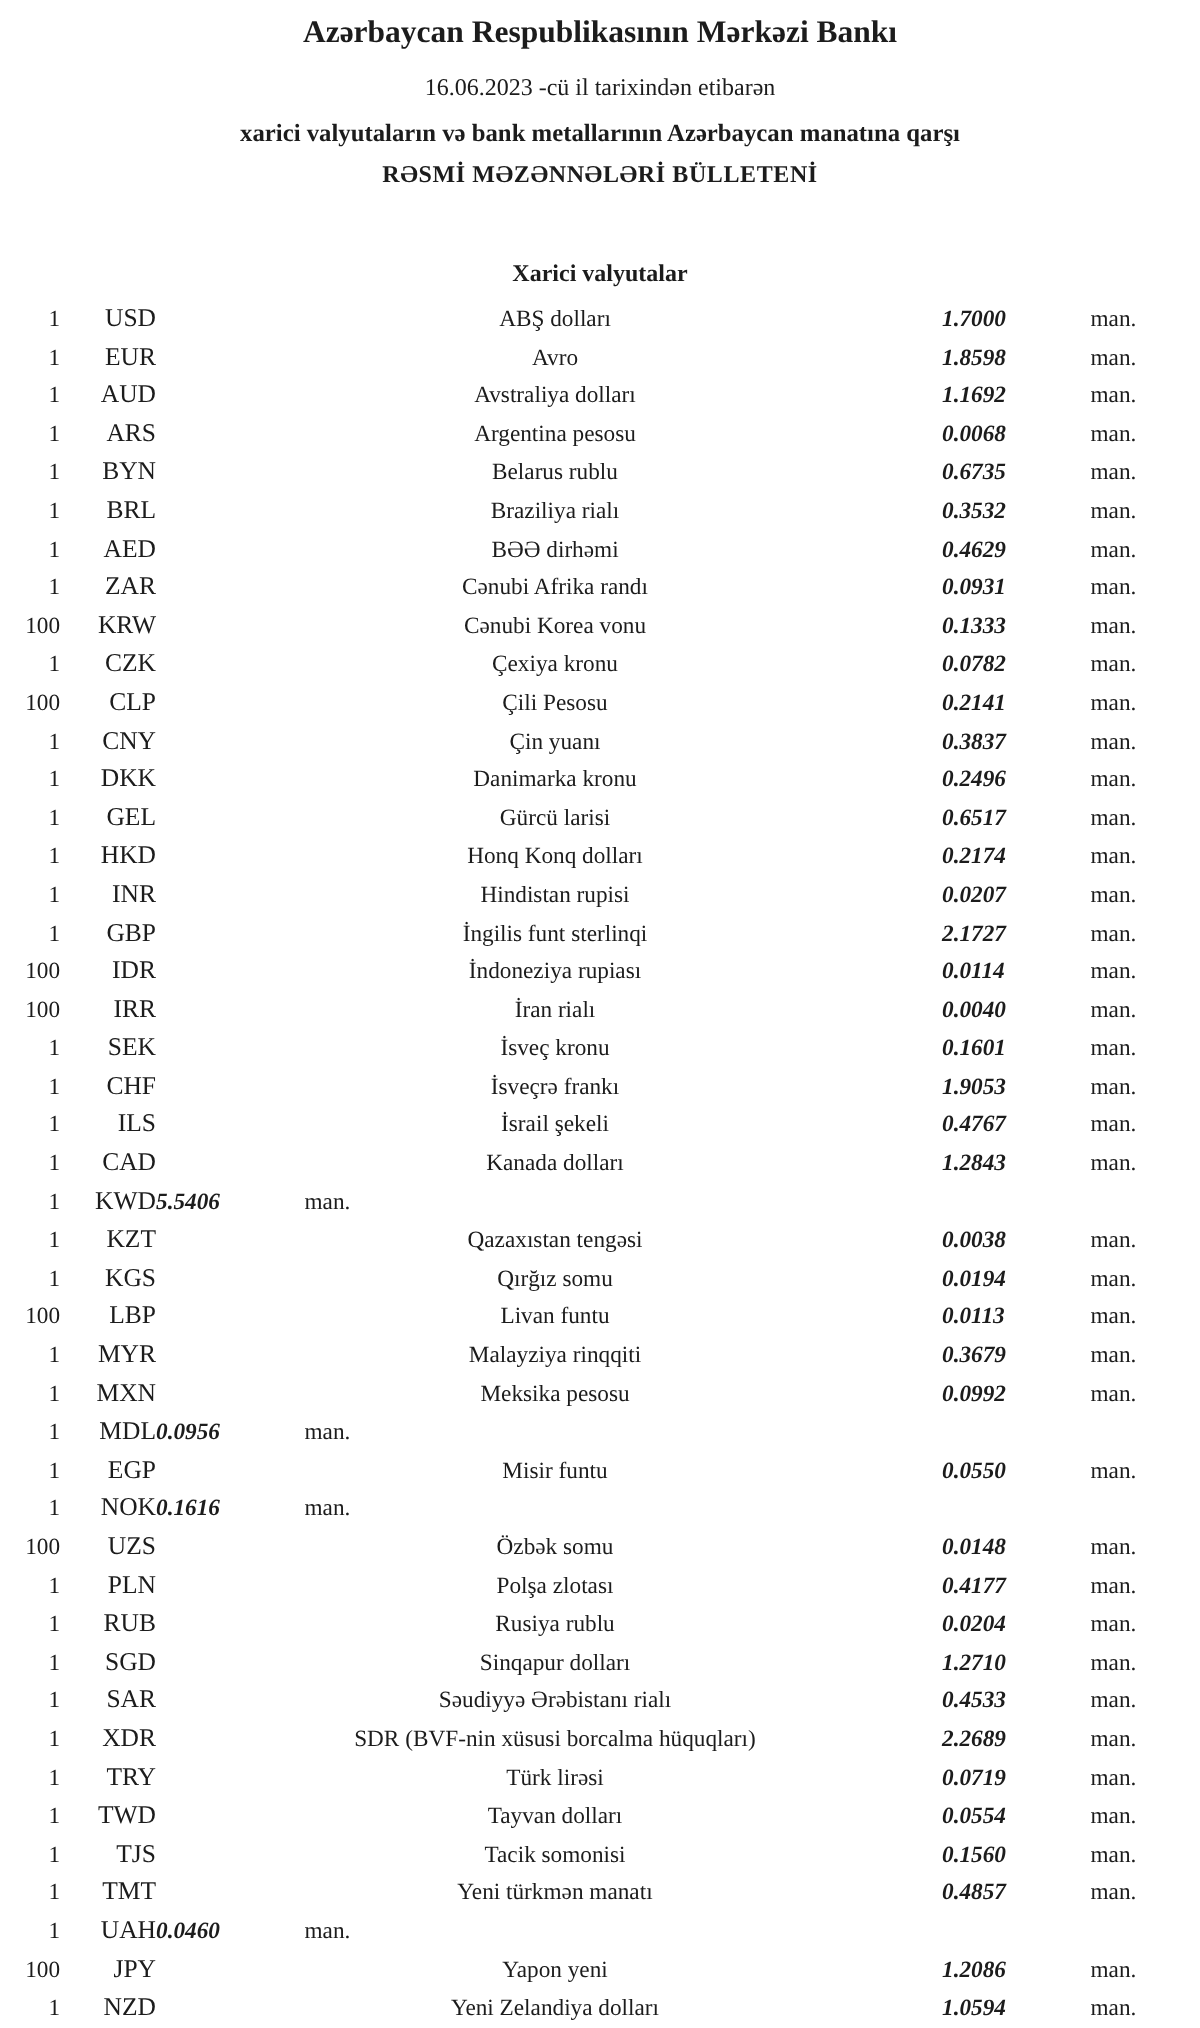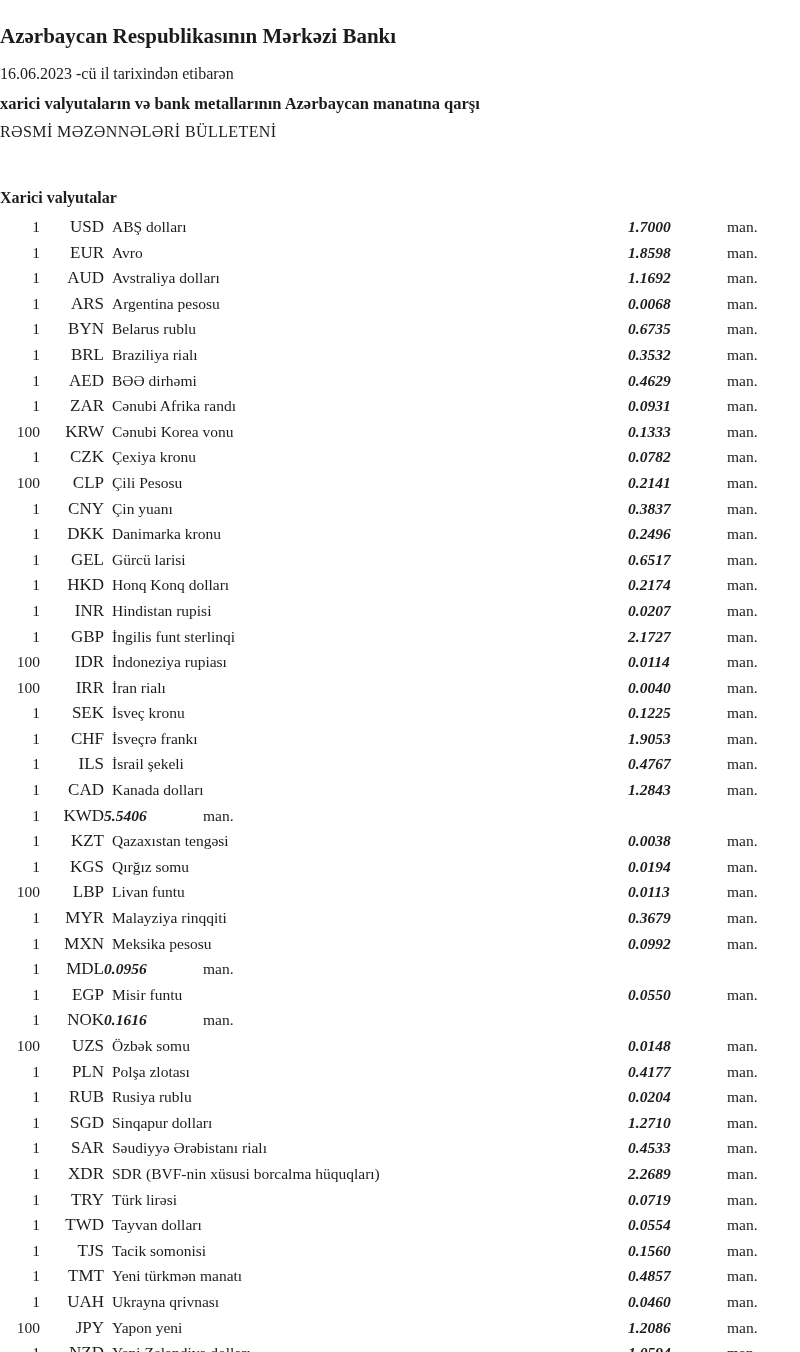--- a/index.html
+++ b/index.html
@@ -4,51 +4,51 @@
 <style>
   * { margin: 0; padding: 0; box-sizing: border-box; }
   html, body {
     width: 800px;
     background: #ffffff;
     font-family: "Liberation Serif", serif;
     color: #1c1c1c;
   }
   body { height: 1352px; overflow: hidden; }
 
-  .doc-header { padding-top: 18px; }
+  .doc-header { text-align: center; padding-top: 3px; }
   .doc-title {
     font-size: 21px;
     font-weight: bold;
     margin-top: 6px;
     margin-bottom: 16px;
   }
   .doc-date-line  { font-size: 16px; font-weight: normal; margin-bottom: 11px; }
   .doc-subtitle   { font-size: 16.5px; font-weight: bold; margin-bottom: 9px; }
-  .doc-bulletin   { font-size: 16px; font-weight: normal; letter-spacing: 0.4px; }
+  .doc-bulletin   { font-size: 16px; font-weight: bold; letter-spacing: 0.4px; }
 
   .section-title {
-    text-align: left;
+    text-align: center;
     font-size: 16px;
     font-weight: bold;
     margin-top: 48px;
     margin-bottom: 7px;
   }
 
   .rates-table { width: 100%; padding: 0 28px 0 4px; }
 
   .row {
     display: flex;
     align-items: baseline;
     height: 25.6px;
     font-size: 15.5px;
     line-height: 25.6px;
   }
   .cell-nominal { width: 36px;  text-align: right;  flex: none; }
   .cell-code    { width: 64px;  text-align: right; flex: none; font-size: 17px; }
-  .cell-name    { flex: 1; text-align: left; padding-left: 8px; white-space: nowrap; overflow: hidden; }
+  .cell-name    { flex: 1; text-align: center; padding-left: 8px; white-space: nowrap; overflow: hidden; }
   .cell-rate    { width: 86px; text-align: left; flex: none; font-weight: bold; font-style: italic; }
   .cell-unit    { width: 58px; text-align: left; padding-left: 13px; flex: none; }
 </style>
 </head>
 <body>
 
 <div class="doc-header">
   <div class="doc-title">Azərbaycan Respublikasının Mərkəzi Bankı</div>
   <div class="doc-date-line">16.06.2023 -cü il tarixindən etibarən</div>
   <div class="doc-subtitle">xarici valyutaların və bank metallarının Azərbaycan manatına qarşı</div>
@@ -207,21 +207,21 @@
     <span class="cell-code">IRR</span>
     <span class="cell-name">İran rialı</span>
     <span class="cell-rate">0.0040</span>
     <span class="cell-unit">man.</span>
   </div>
 
   <div class="row">
     <span class="cell-nominal">1</span>
     <span class="cell-code">SEK</span>
     <span class="cell-name">İsveç kronu</span>
-    <span class="cell-rate">0.1225</span>
+    <span class="cell-rate">0.1601</span>
     <span class="cell-unit">man.</span>
   </div>
 
   <div class="row">
     <span class="cell-nominal">1</span>
     <span class="cell-code">CHF</span>
     <span class="cell-name">İsveçrə frankı</span>
     <span class="cell-rate">1.9053</span>
     <span class="cell-unit">man.</span>
   </div>
@@ -387,21 +387,20 @@
     <span class="cell-nominal">1</span>
     <span class="cell-code">TMT</span>
     <span class="cell-name">Yeni türkmən manatı</span>
     <span class="cell-rate">0.4857</span>
     <span class="cell-unit">man.</span>
   </div>
 
   <div class="row">
     <span class="cell-nominal">1</span>
     <span class="cell-code">UAH</span>
-    <span class="cell-name">Ukrayna qrivnası</span>
     <span class="cell-rate">0.0460</span>
     <span class="cell-unit">man.</span>
   </div>
 
   <div class="row">
     <span class="cell-nominal">100</span>
     <span class="cell-code">JPY</span>
     <span class="cell-name">Yapon yeni</span>
     <span class="cell-rate">1.2086</span>
     <span class="cell-unit">man.</span>

